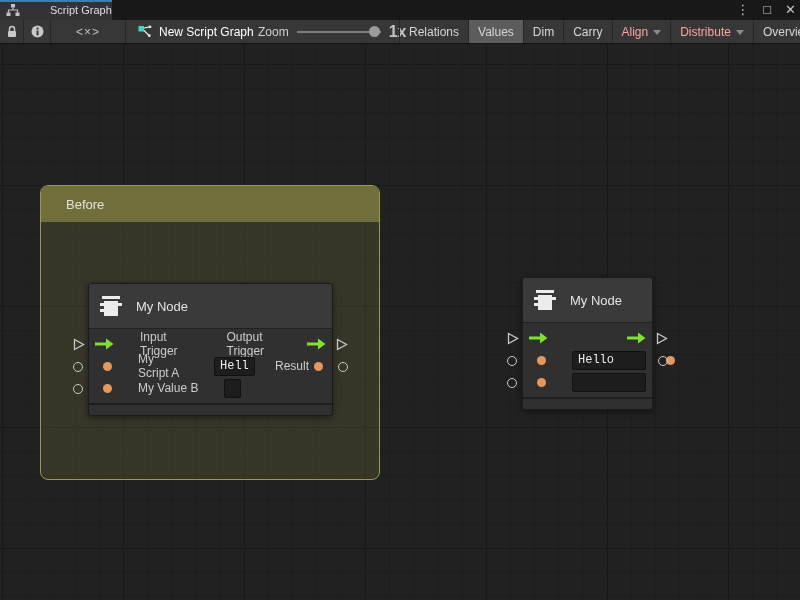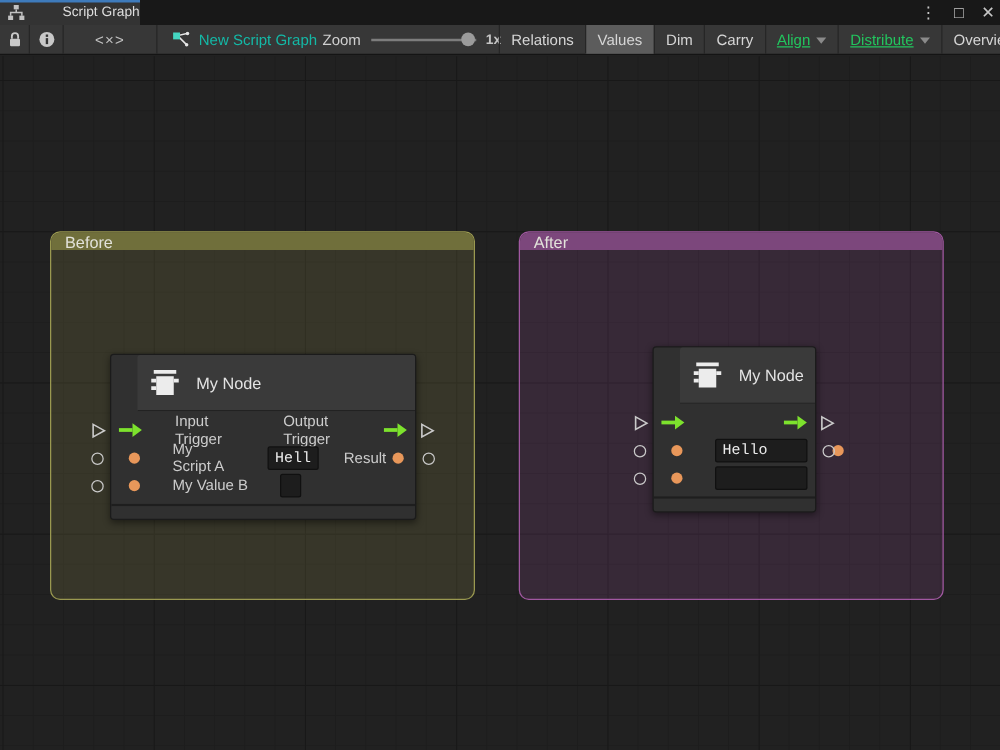--- a/index.html
+++ b/index.html
@@ -18,62 +18,62 @@
 
   
   .toolbar { position:relative; width:800px; height:24px; background:#373737; border-bottom:1px solid #141414; }
   .tb-left { position:absolute; left:0; top:0; height:23px; display:flex; align-items:stretch; }
   .tb-ibtn { display:flex; align-items:center; justify-content:center; height:23px; }
   .tb-ibtn.lock { width:23px; }
   .tb-ibtn.info { width:26px; }
   .tb-ibtn.code { width:74px; color:#c0c0c0; font-size:12px; letter-spacing:1px; }
   .tb-div { width:1px; height:23px; background:#262626; }
   .tb-newgraph { position:absolute; left:138px; top:0; height:23px; display:flex; align-items:center; gap:7px; }
-  .tb-newgraph .lbl { color:#14b8a6; font-size:12px; }
+  .tb-newgraph .lbl { color:#ffffff; font-size:12px; }
   .tb-zoom { position:absolute; left:258px; top:0; height:23px; display:flex; align-items:center; gap:8px; }
   .tb-zoom .lbl { color:#cfcfcf; font-size:12px; }
   .slider { position:relative; width:84px; height:12px; }
   .slider .track { position:absolute; left:0; right:0; top:5px; height:2px; background:#7d7d7d; }
   .slider .handle { position:absolute; left:72px; top:0; width:11px; height:11px; border-radius:50%; background:#9b9b9b; }
-  .tb-zoomval { color:#c4c4c4; font-size:11px;font-weight:bold; }
+  .tb-zoomval { color:#c4c4c4; font-size:16px;font-weight:bold; }
   .tb-right { position:absolute; left:399px; top:0; height:23px; display:flex; }
   .tbtn { display:flex; align-items:center; gap:5px; padding:0 9px; height:23px; color:#d6d6d6;
           font-size:12px; border-left:1px solid #262626; white-space:nowrap; }
   .tbtn.active { background:#5c5c5c; }
-  .tbtn.disabled { color:#22c55e;text-decoration:underline; }
+  .tbtn.disabled { color:#fca5a5; }
   .caret { width:0; height:0; border-left:4px solid transparent; border-right:4px solid transparent;
            border-top:5px solid #8a8a8a; margin-top:1px; }
 
   
   .canvas { position:absolute; left:0; top:45px; width:800px; height:555px; background-color:#212121;
     background-image:
       linear-gradient(to right, #181818 1px, transparent 1px),
       linear-gradient(to bottom, #181818 1px, transparent 1px),
       linear-gradient(to right, #1d1d1d 1px, transparent 1px),
       linear-gradient(to bottom, #1d1d1d 1px, transparent 1px);
     background-size: 121px 121px, 121px 121px, 24.2px 24.2px, 24.2px 24.2px;
     background-position: 2px 19px, 2px 19px, 2px 19px, 2px 19px;
   }
 
   
   .group { position:absolute; width:340px; height:295px; border-radius:8px; top:140px; }
   .group.before { left:40px; background:rgba(143,142,74,0.20); border:1px solid #9a9950; }
   .group.after  { left:415px; background:rgba(156,79,156,0.18); border:1px solid #a158a1; }
-  .group-header { height:14px; border-radius:7px 7px 0 0; display:flex; align-items:flex-start; padding-left:11px; }
+  .group-header { height:36px; border-radius:7px 7px 0 0; display:flex; align-items:center; padding-left:25px; }
   .group.before .group-header { background:#706f3b; }
   .group.after  .group-header { background:#7c477c; }
   .group-title { color:#e2e2da; font-size:13px; }
 
   
   .node { position:absolute; background:#303030; border:1px solid #1b1b1b; border-radius:3px;
           box-shadow:0 2px 6px rgba(0,0,0,0.45); }
   .node.before-node { left:88px; top:238px; width:245px; }
   .node.after-node  { left:522px; top:232px; width:131px; }
   .node-header { height:45px; background:#3a3a3a; border-bottom:1px solid #222222;
-                 border-radius:2px 2px 0 0; display:flex; align-items:center; padding-left:9px; gap:12px;margin-left:21px; }
+                 border-radius:2px 2px 0 0; display:flex; align-items:center; padding-left:9px; gap:12px; }
   .node-title { color:#e3e3e3; font-size:13px; }
   .node-body { padding:4px 0; }
   .node-row { position:relative; height:22px; display:flex; align-items:center; padding:0 6px;gap:20px; }
   .row-label { color:#cccccc; font-size:12px; margin-left:6px; }
   .row-right { margin-left:auto; display:flex; align-items:center; }
   .row-right .row-label { margin-left:0; margin-right:5px; }
   .node-footer { height:12px; border-top:2px solid #1e1e1e; border-radius:0 0 2px 2px; }
 
   
   .dot { width:9px; height:9px; border-radius:50%; background:#e8975a; flex:none; }
@@ -183,25 +183,20 @@
   </div>
 
   <div class="canvas">
 
     <div class="group before">
       <div class="group-header">
         <span class="group-title">Before</span>
       </div>
     </div>
 
-    <div class="group after">
-      <div class="group-header">
-        <span class="group-title">After</span>
-      </div>
-    </div>
 
     <div class="node before-node">
       <div class="node-header">
         <svg width="26" height="24" viewBox="0 0 26 24">
           <rect x="4" y="2" width="18" height="3" fill="#ececec"></rect>
           <rect x="6" y="7" width="14" height="15" fill="#ececec"></rect>
           <rect x="2" y="9" width="4" height="3" fill="#ececec"></rect>
           <rect x="2" y="15" width="4" height="3" fill="#ececec"></rect>
           <rect x="20" y="9" width="4" height="3" fill="#ececec"></rect>
         </svg>

